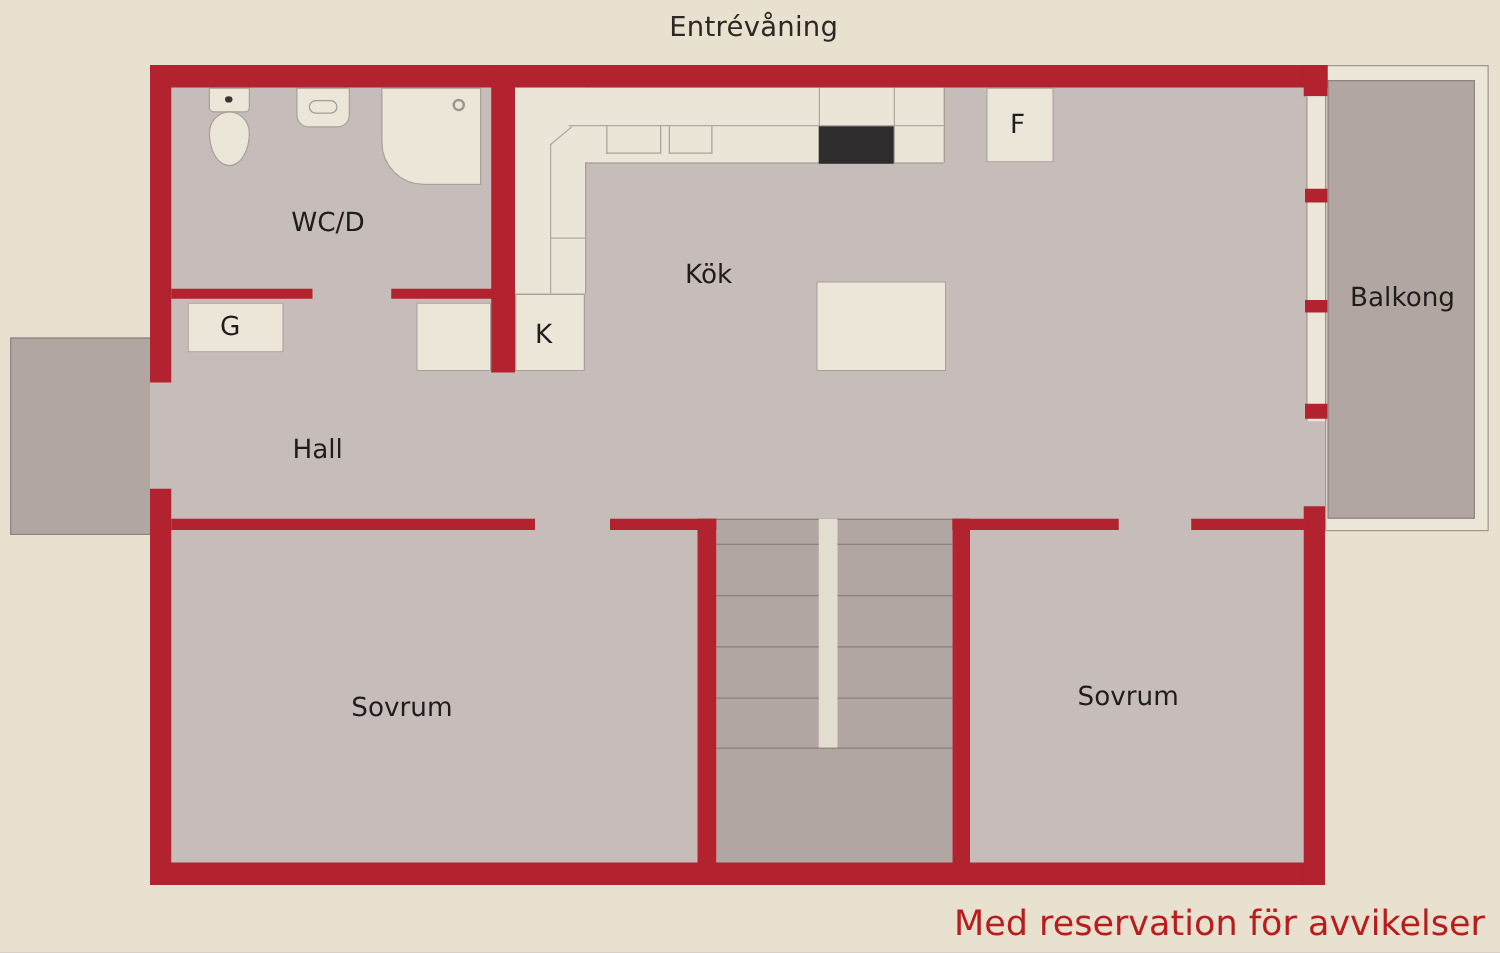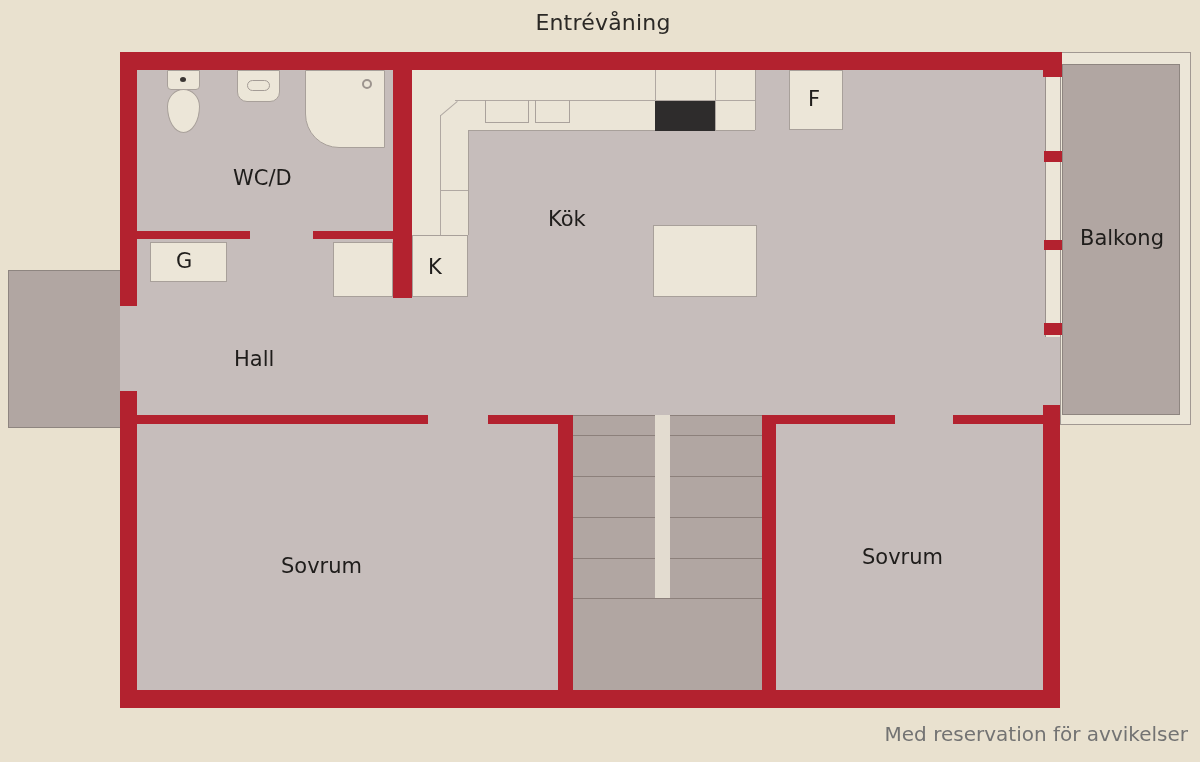--- a/index.html
+++ b/index.html
@@ -8,21 +8,21 @@
     background: #e9e1cf;
     font-family: "DejaVu Sans", "Liberation Sans", sans-serif;
     position: relative;
   }
   .abs { position: absolute; box-sizing: border-box; }
   .title {
     left: 0; top: 10px; width: 1206px; text-align: center;
     font-size: 22px; color: #2b2926; letter-spacing: 0.2px;
   }
   .footer {
-    right: 12px; top: 722px; font-size: 20px; color: #737373;
+    right: 12px; top: 722px; font-size: 28px; color: #b91c1c;
   }
   .floor { background: #c6bdbb; }
   .ext { background: #b1a6a2; }
   .wall { background: #b3222f; }
   .fixture { background: #ece6d8; border: 1px solid #a8a09a; }
   .counter { background: #ebe5d7; }
   .label { font-size: 21px; color: #1f1d1b; white-space: nowrap; }
   .line { background: #8c807b; }
   .window { background: #ece6d8; border-left: 1px solid #9a918c; border-right: 1px solid #9a918c; }
 </style>

